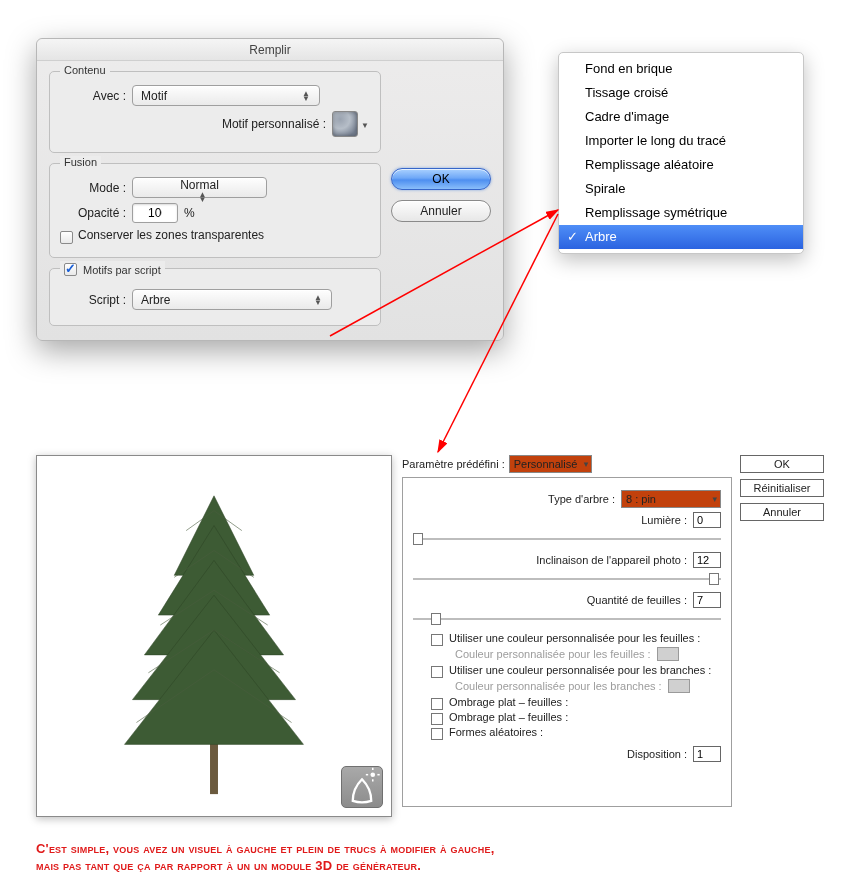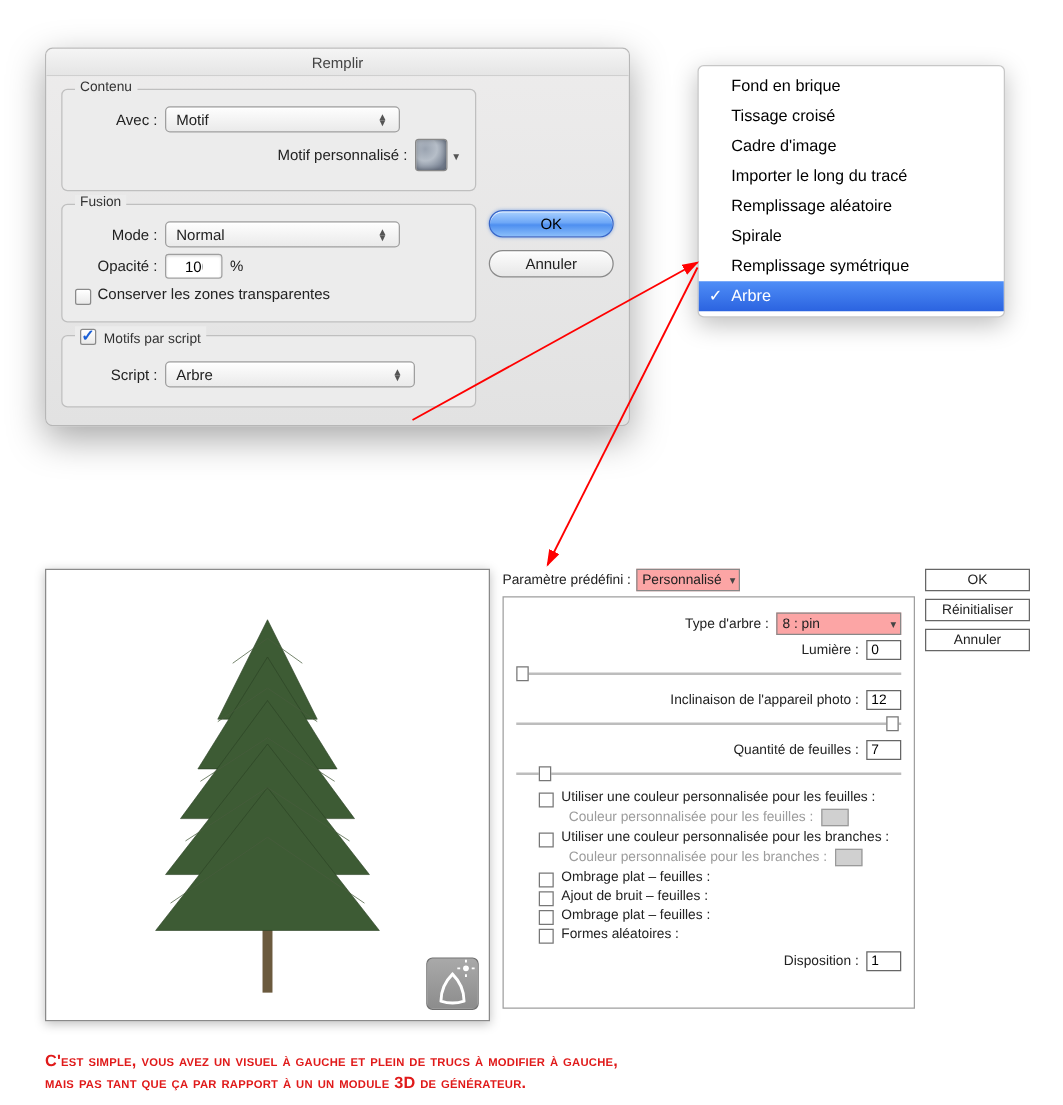--- a/index.html
+++ b/index.html
@@ -144,21 +144,21 @@
     position:absolute;right:8px;bottom:8px;width:42px;height:42px;
     background:linear-gradient(#a9a9a9,#8c8c8c);border:1px solid #707070;border-radius:5px;
     display:flex;align-items:center;justify-content:center;color:#fff;
   }
 
   .tree-settings{
     flex:1;font-size:11px;
   }
   .preset-row{display:flex;align-items:center;margin-bottom:4px;}
   .thin-select{
-    height:18px;border:1px solid #888;background:#fca5a5;display:inline-flex;align-items:center;
+    height:18px;border:1px solid #888;background:#c2410c;display:inline-flex;align-items:center;
     padding:0 14px 0 4px;font-size:11px;position:relative;
   }
   .thin-select::after{content:"▾";position:absolute;right:3px;font-size:9px;color:#444;}
   .settings-box{border:1px solid #9f9f9f;padding:8px 10px;min-height:330px;}
   .srow{display:flex;align-items:center;justify-content:flex-end;margin:4px 0;}
   .srow .slabel{font-size:11px;color:#222;margin-right:6px;}
   .sinput{width:44px;height:16px;border:1px solid #666;font-size:11px;padding:0 3px;background:#fff;}
   .slider{
     position:relative;height:14px;margin:2px 0 6px 0;
   }
@@ -207,21 +207,21 @@
           <div style="width:10px;text-align:center;margin-left:2px;">
             <span style="font-size:8px;color:#555;">▼</span>
           </div>
         </div>
       </div>
 
       <div class="mac-fieldset">
         <span class="legend">Fusion</span>
         <div class="row">
           <div class="row-label">Mode :</div>
-          <div class="mac-select" style="width:188px;">
+          <div class="mac-select" style="width:135px;flex-direction:column;">
             <span>Normal</span>
               <span class="updown"></span>
           </div>
         </div>
         <div class="row">
           <div class="row-label">Opacité :</div>
           <input class="mac-input" value="100" style="">
           <span style="margin-left:6px;">%</span>
         </div>
         <div class="row">
@@ -373,24 +373,20 @@
             <span class="grey-label">Couleur personnalisée pour les branches :</span>
             <span class="grey-swatch"></span>
           </div>
 
         <div class="bcol">
             <span class="gcheck"></span>
             <span>Ombrage plat – feuilles :</span>
           </div>
         <div class="bcol">
             <span class="gcheck"></span>
-            <span>Ajout de bruit – feuilles :</span>
-          </div>
-        <div class="bcol">
-            <span class="gcheck"></span>
             <span>Ombrage plat – feuilles :</span>
           </div>
         <div class="bcol">
             <span class="gcheck"></span>
             <span>Formes aléatoires :</span>
           </div>
 
         <div class="srow" style="margin-top:8px;">
           <span class="slabel">Disposition :</span>
           <input class="sinput" style="width: 28px;" value="1">

